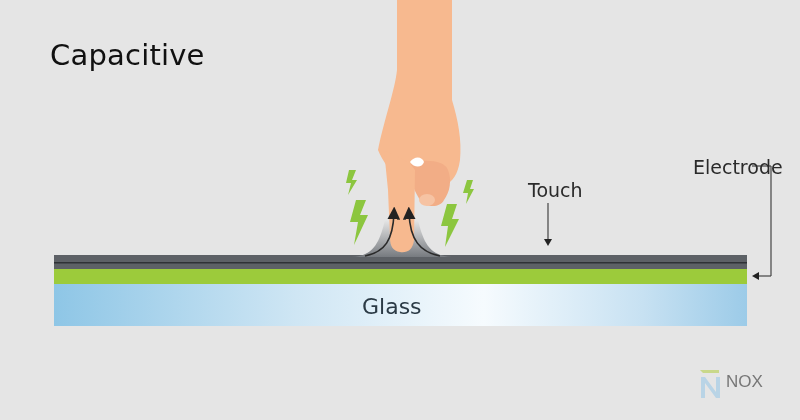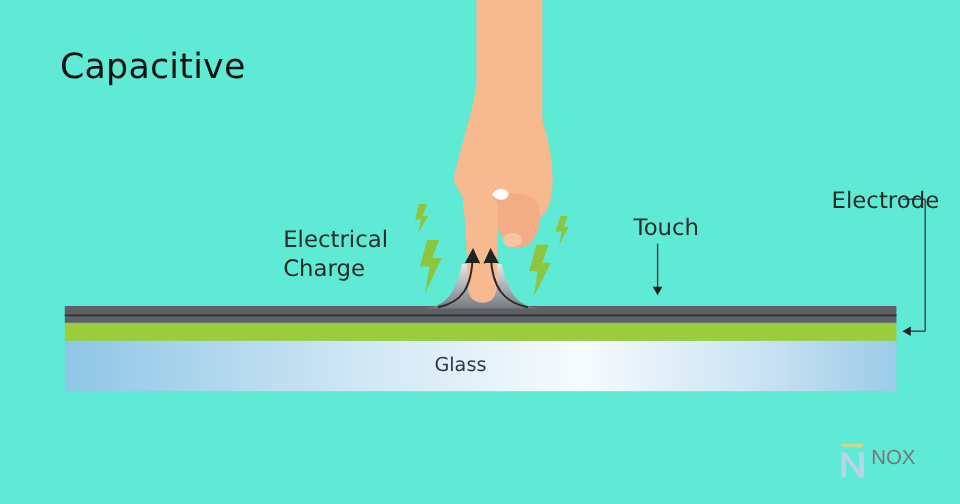--- a/index.html
+++ b/index.html
@@ -1,20 +1,20 @@
 <!DOCTYPE html>
 <html><head>
 <meta charset="utf-8">
 <style>
   html, body { margin:0; padding:0; background:#ffffff; }
-  #stage { position:relative; width:800px; height:420px; overflow:hidden; background:#5eead4; font-family:"DejaVu Sans", sans-serif; }
+  #stage { position:relative; width:800px; height:420px; overflow:hidden; background:#e5e5e5; font-family:"DejaVu Sans", sans-serif;text-align:right; }
   .title { position:absolute; left:50px; top:38px; font-size:29px; line-height:35px; color:#111111; font-weight:500; letter-spacing:0.2px; }
   .label { position:absolute; font-size:19px; line-height:24px; color:#2a2a2a; }
   svg.art { position:absolute; left:0; top:0; }
-  .glass-text { position:absolute; left:362px; top:294px; font-size:16px; color:#2b3a45; }
+  .glass-text { position:absolute; left:362px; top:294px; font-size:22px; color:#2b3a45; }
   .logo-text { position:absolute; left:726px; top:372px; font-family:Liberation Sans, sans-serif; font-size:17px; color:#777777; }
 </style>
 </head>
 <body>
 
 <div id="stage">
 
   <div class="title">
     <div>Capacitive</div>
   </div>
@@ -86,23 +86,19 @@
       <line x1="771" y1="276" x2="758" y2="276" stroke="#444" stroke-width="1.2"></line>
       <path d="M752,276 L759,272 L759,280 Z" fill="#222"></path>
     </g>
 
     <g>
       <path d="M700,370 L719,370 L719,373 L703,373 Z" fill="#c9d88a"></path>
       <path d="M701,377 L705,377 L716,392 L716,377 L720,377 L720,398 L716,398 L705,383 L705,398 L701,398 Z" fill="#b9d4e6"></path>
     </g>
   </svg>
 
-  <div class="label" style="left:236px; top:188px;">
-    <div>Electrical</div>
-    <div>Charge</div>
-  </div>
 
   <div class="label" style="left:528px; top:178px;">Touch</div>
   <div class="label" style="left:650px; top:155px;margin-left:43px;">Electrode</div>
   <div class="glass-text">Glass</div>
 
   <div class="logo-text">NOX</div>
 </div>
 
 </body></html>

